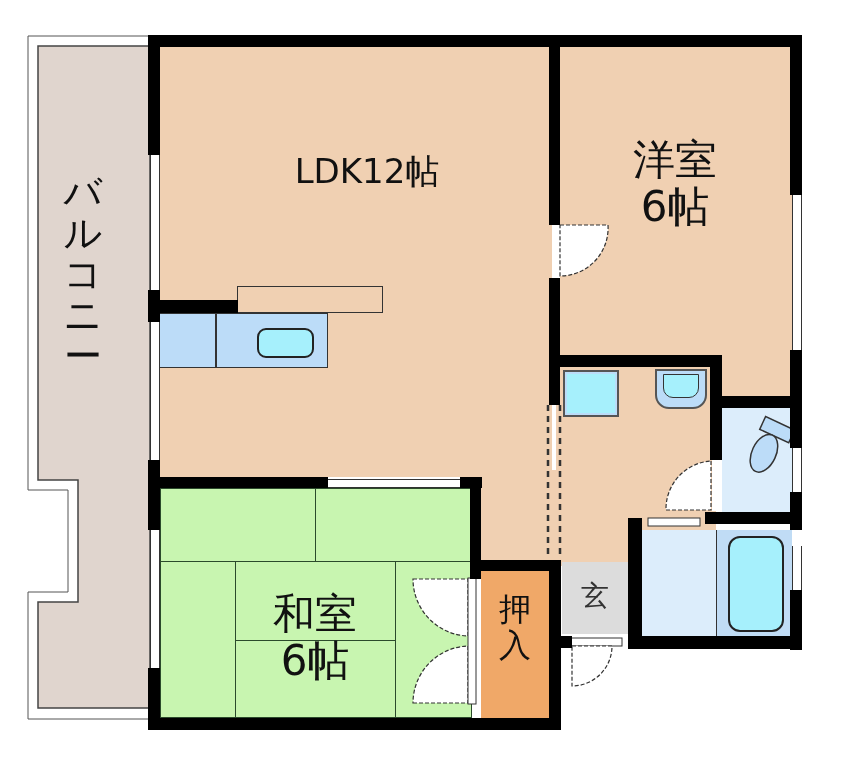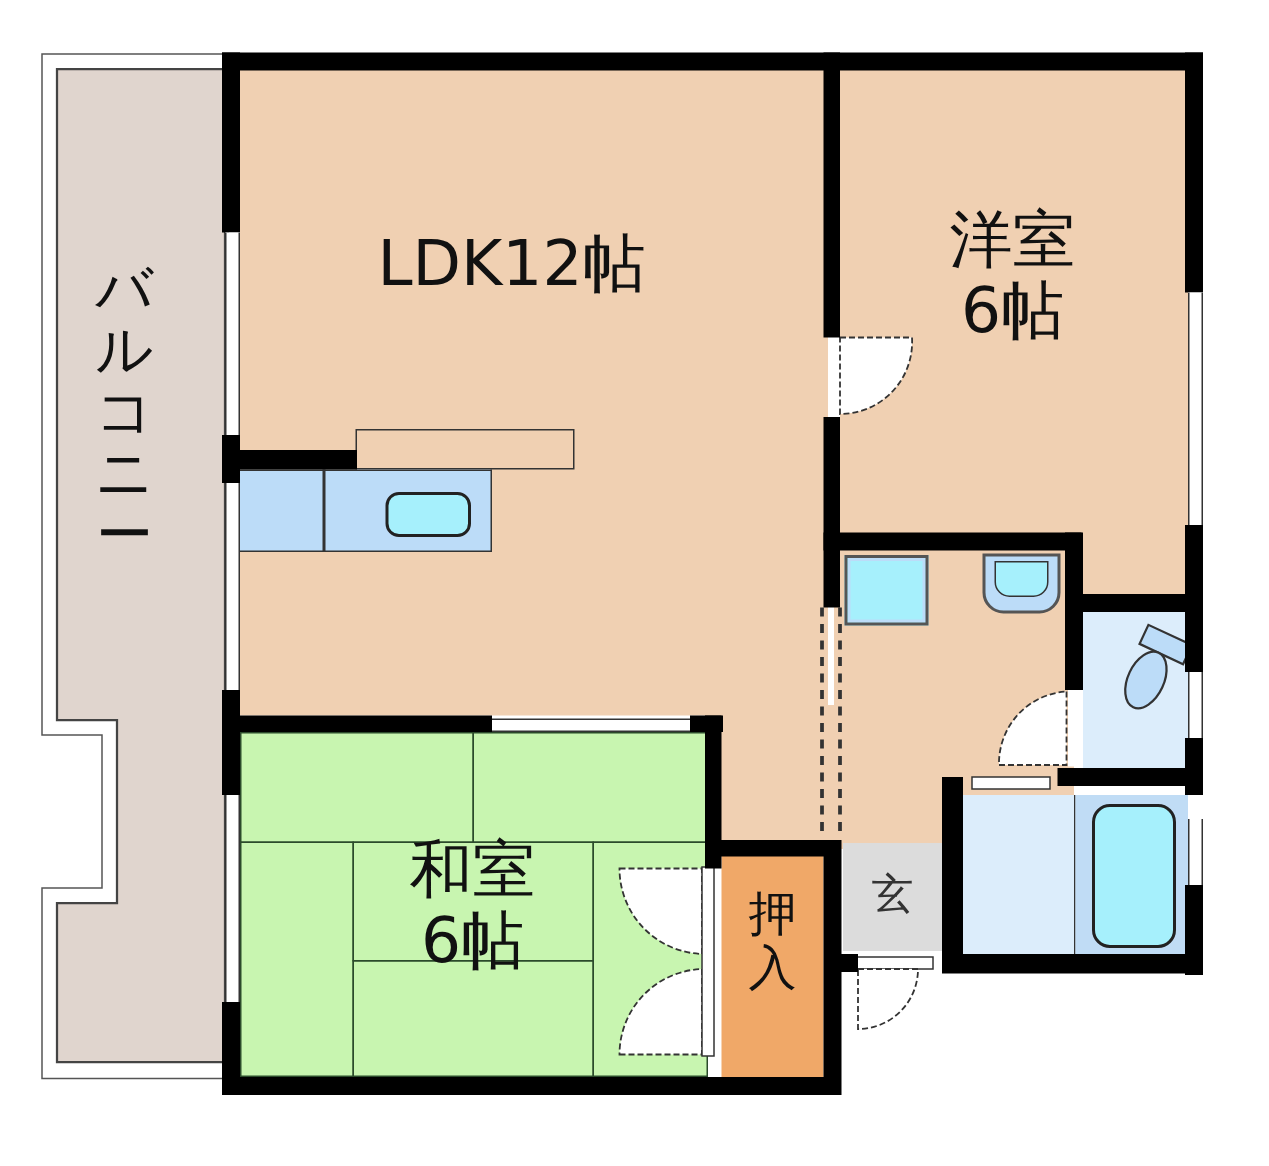--- a/index.html
+++ b/index.html
@@ -117,20 +117,20 @@
 <div class="wall" style="left:560px;top:636px;width:12px;height:12px;"></div>
 
 <div class="win" style="left:150px;top:155px;width:8px;height:135px;"></div>
 <div class="win" style="left:150px;top:322px;width:8px;height:138px;"></div>
 <div class="win" style="left:150px;top:530px;width:8px;height:138px;"></div>
 <div class="win" style="left:792px;top:195px;width:8px;height:155px;"></div>
 <div class="win" style="left:792px;top:448px;width:8px;height:44px;"></div>
 <div class="win" style="left:792px;top:546px;width:8px;height:44px;"></div>
 <div class="winh" style="left:328px;top:479px;width:132px;height:7px;"></div>
 
-<div class="label" style="left:216px;top:152px;width:250px;font-size:42px;">LDK12帖</div>
+<div class="label" style="left:242px;top:152px;width:250px;font-size:34px;">LDK12帖</div>
 <div class="label" style="left:600px;top:136px;width:150px;font-size:42px;">洋室
 6帖</div>
-<div class="label" style="left:240px;top:556px;width:150px;font-size:42px;background:transparent;">和室
+<div class="label" style="left:240px;top:590px;width:150px;font-size:42px;background:transparent;">和室
 6帖</div>
 <div class="label" style="left:481px;top:592px;width:68px;font-size:32px;">押
 入</div>
 <div class="label" style="left:562px;top:580px;width:66px;font-size:28px;color:#333;">玄</div>
 
 </body></html>

